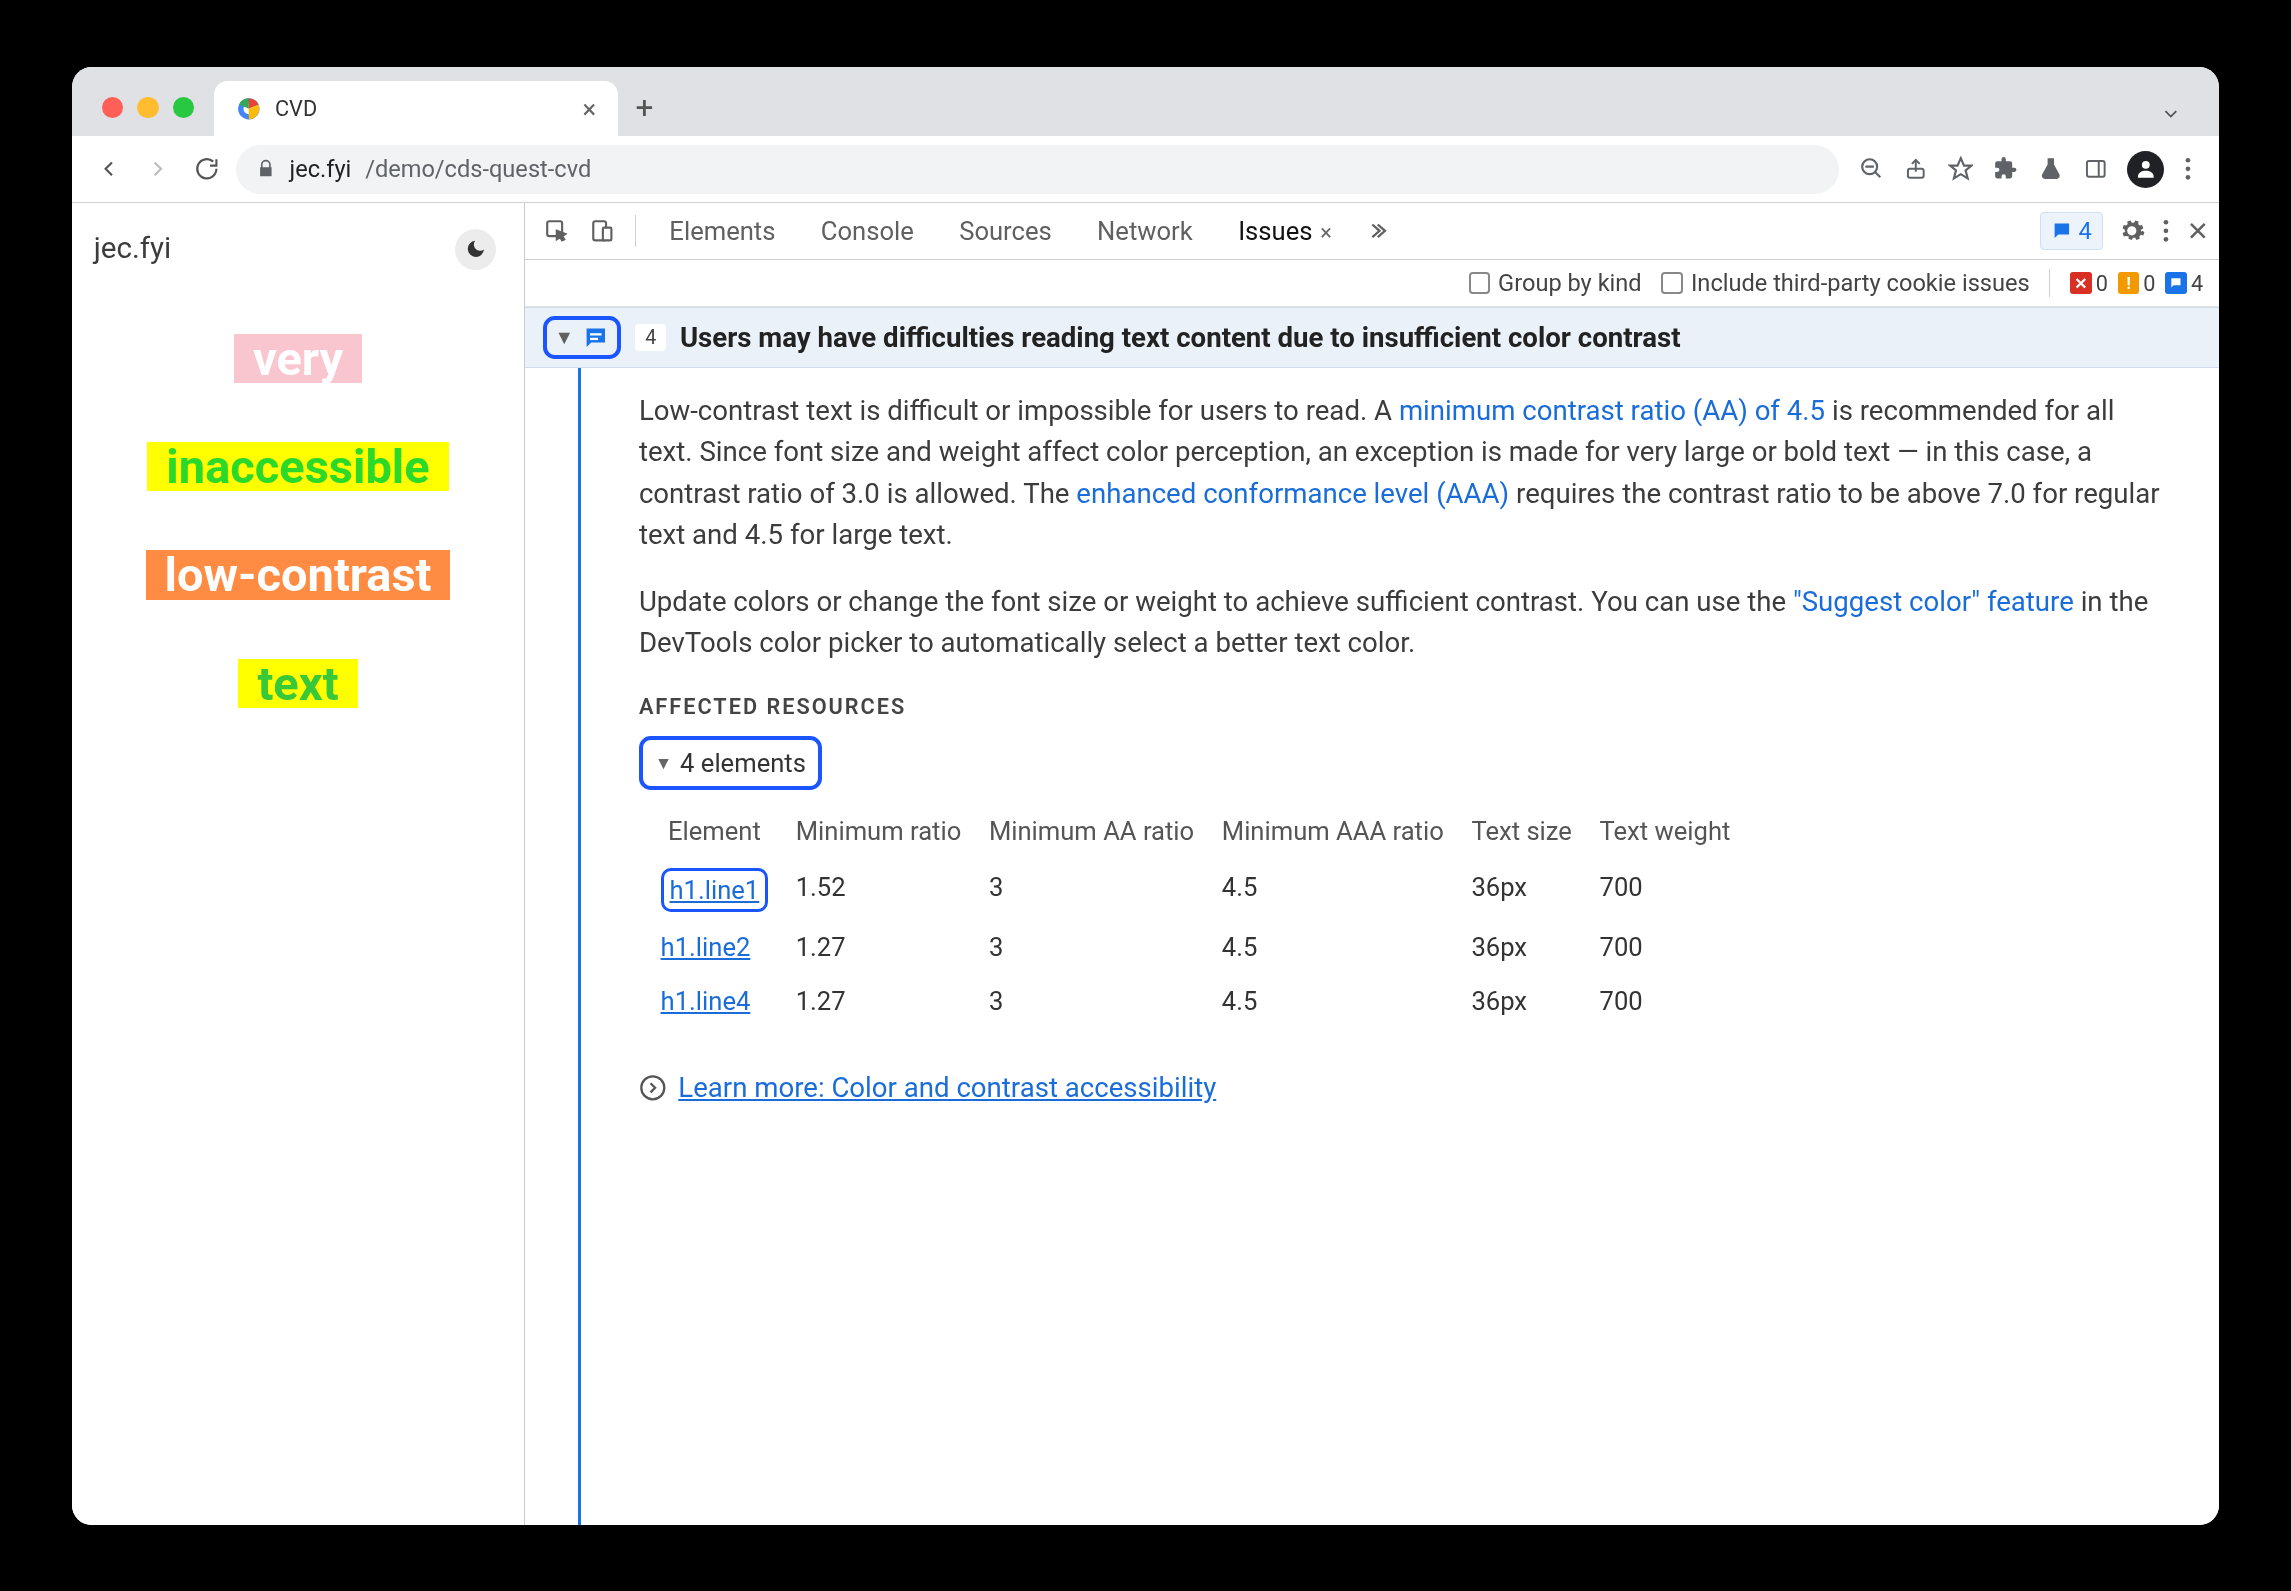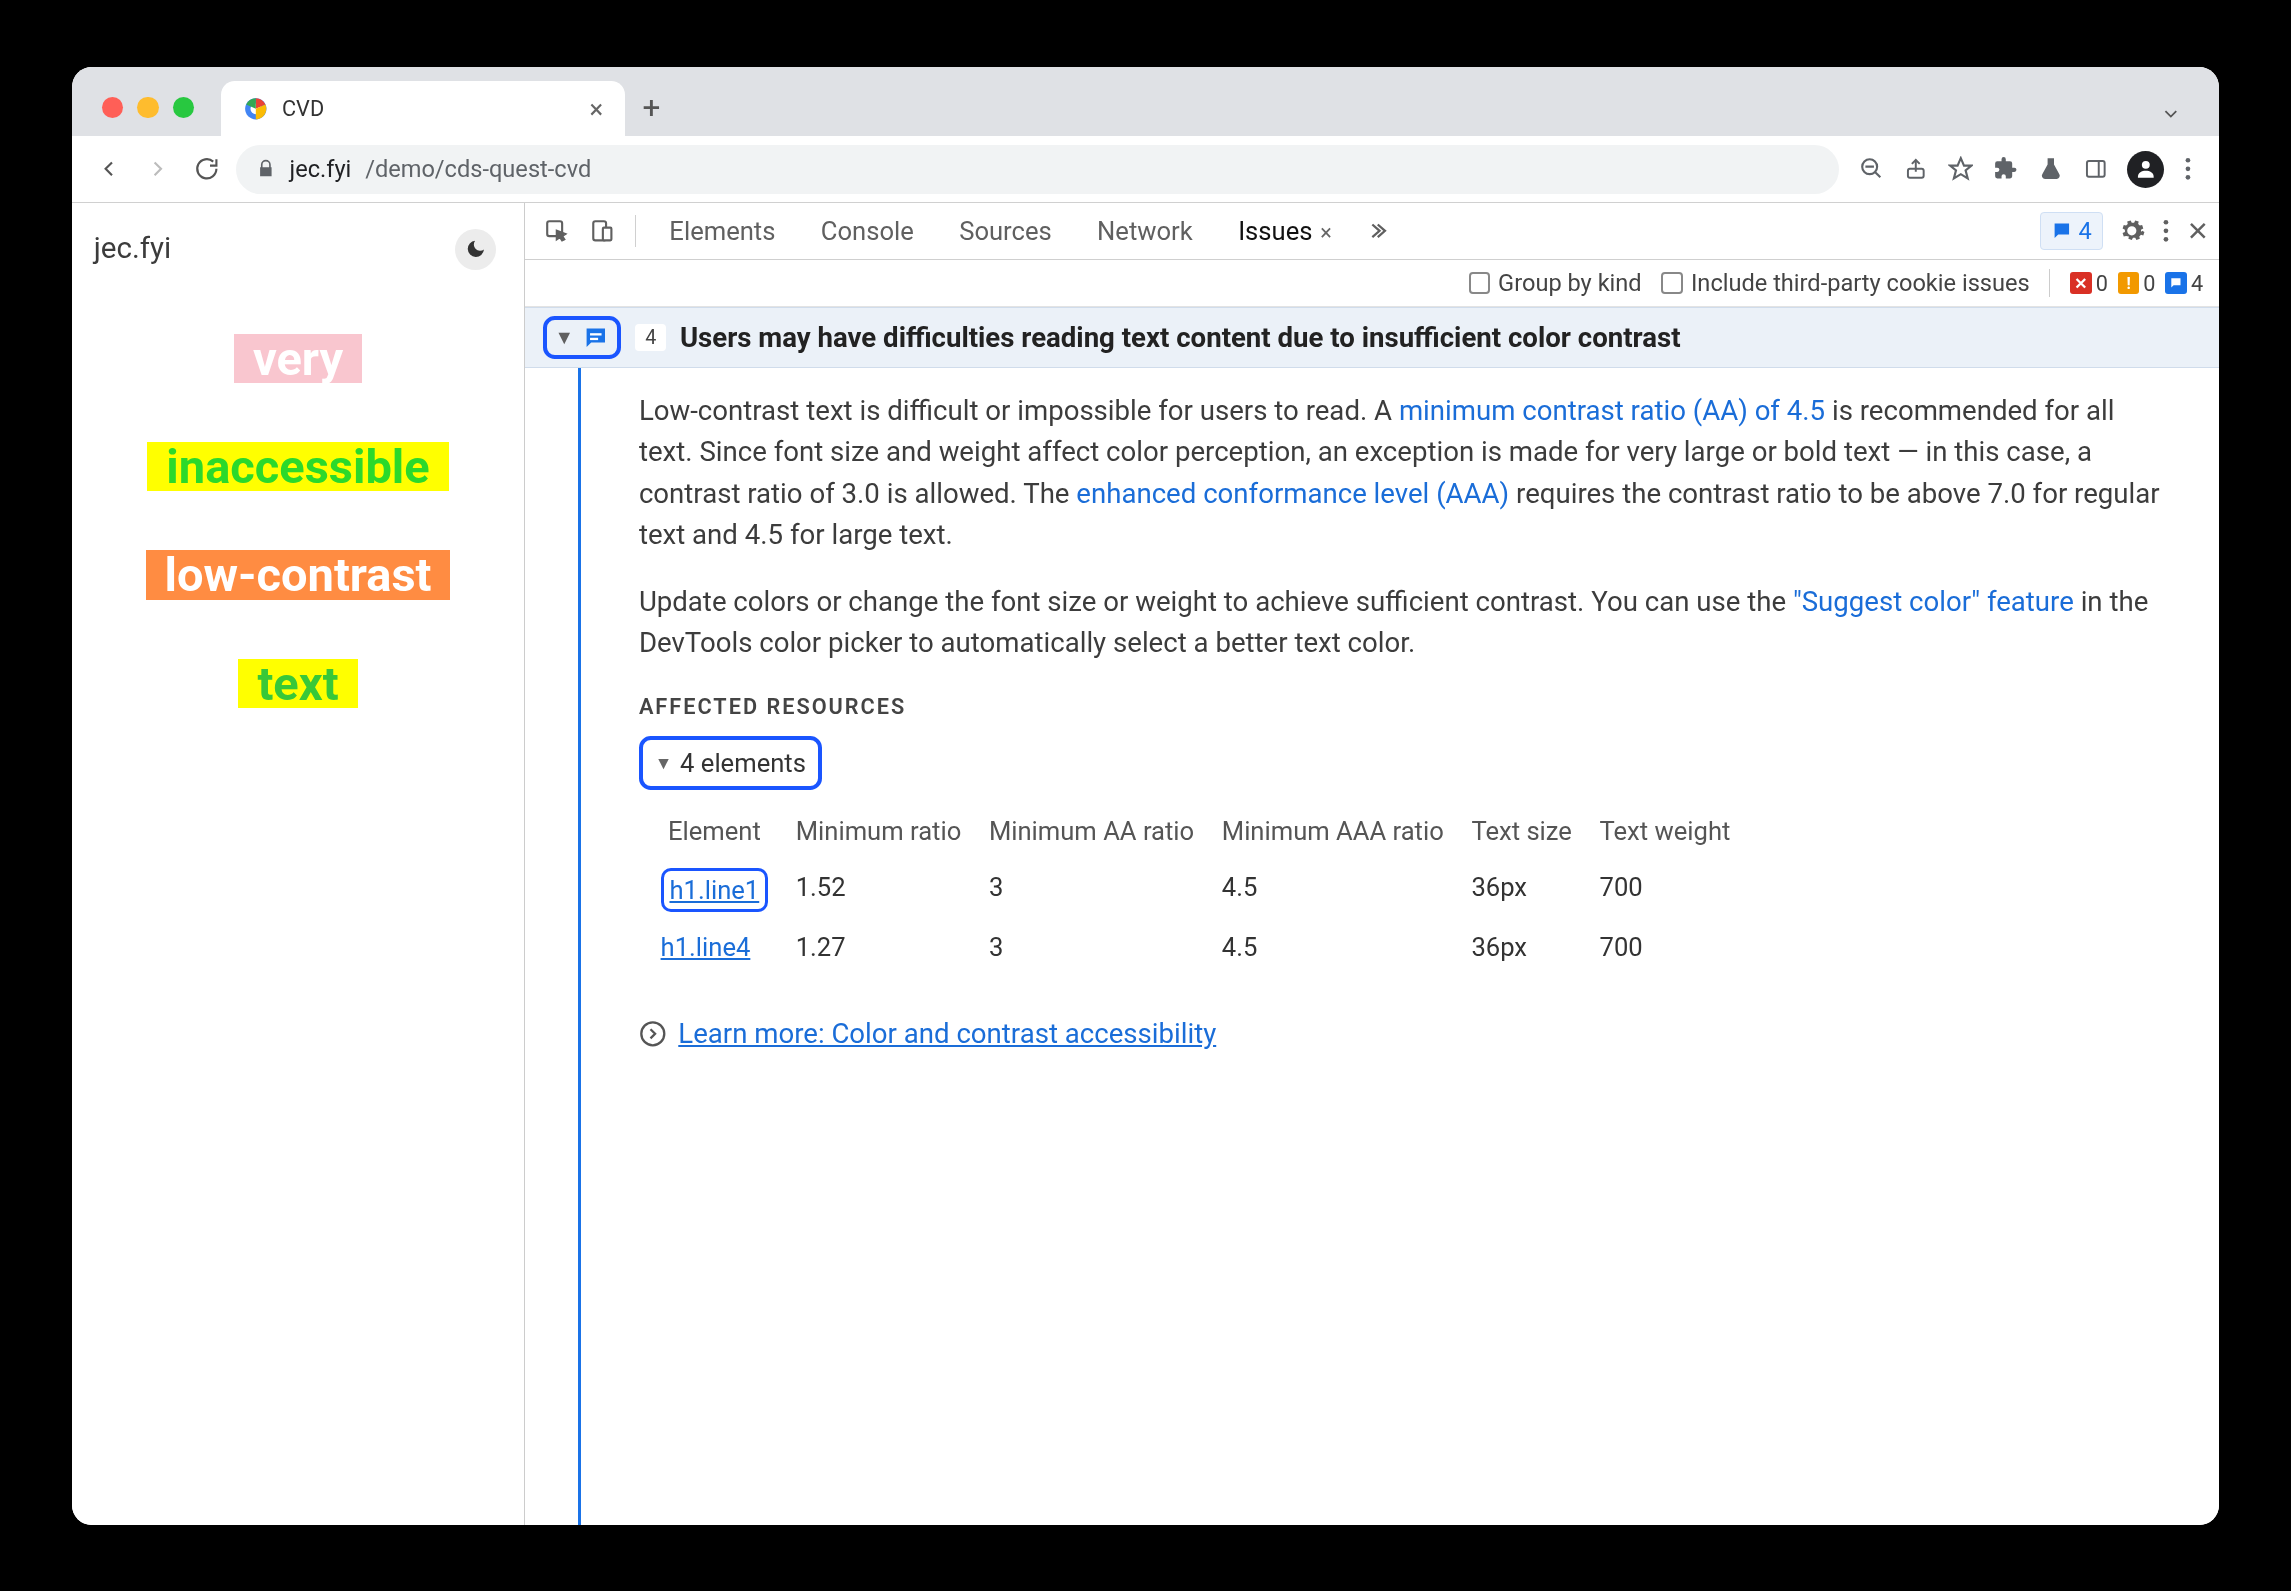--- a/index.html
+++ b/index.html
@@ -49,21 +49,21 @@
     height: 55px;
     width: 404px;
     border-top-left-radius: 13.8px;
     border-top-right-radius: 13.8px;
     display: flex;
     align-items: center;
     padding: 0 21.7px;
     font-size: 21.7px;
     color: #333;
     gap: 13.8px;
-    margin-left: 9px;
+    margin-left: 2px;
   }
   .tab .favicon { width: 25.6px; height: 25.6px; }
   .tab .close-x { margin-left: auto; font-size: 25.6px; color: #666; }
   .newtab { font-size: 31.5px; color: #555; padding: 0 17.7px 9.9px; }
   .tabs-chevron { margin-left: auto; padding: 0 17.7px 11.8px; color: #555; }
   
   .addrbar {
     height: 67px;
     background: #fff;
     border-bottom: 1px solid #d0d0d0;
@@ -480,20 +480,28 @@
             <tbody>
               <tr>
                 <td class="elcell"><span class="elring"><a href="#">h1.line1</a></span></td>
                 <td>1.52</td>
                 <td>3</td>
                 <td>4.5</td>
                 <td>36px</td>
                 <td>700</td>
               </tr>
               <tr>
+                <td class="elcell"><a href="#">h1.line2</a></td>
+                <td>1.27</td>
+                <td>3</td>
+                <td>4.5</td>
+                <td>36px</td>
+                <td>700</td>
+              </tr>
+              <tr>
                 <td class="elcell"><a href="#">h1.line4</a></td>
                 <td>1.27</td>
                 <td>3</td>
                 <td>4.5</td>
                 <td>36px</td>
                 <td>700</td>
               </tr>
             </tbody>
           </table>
 

